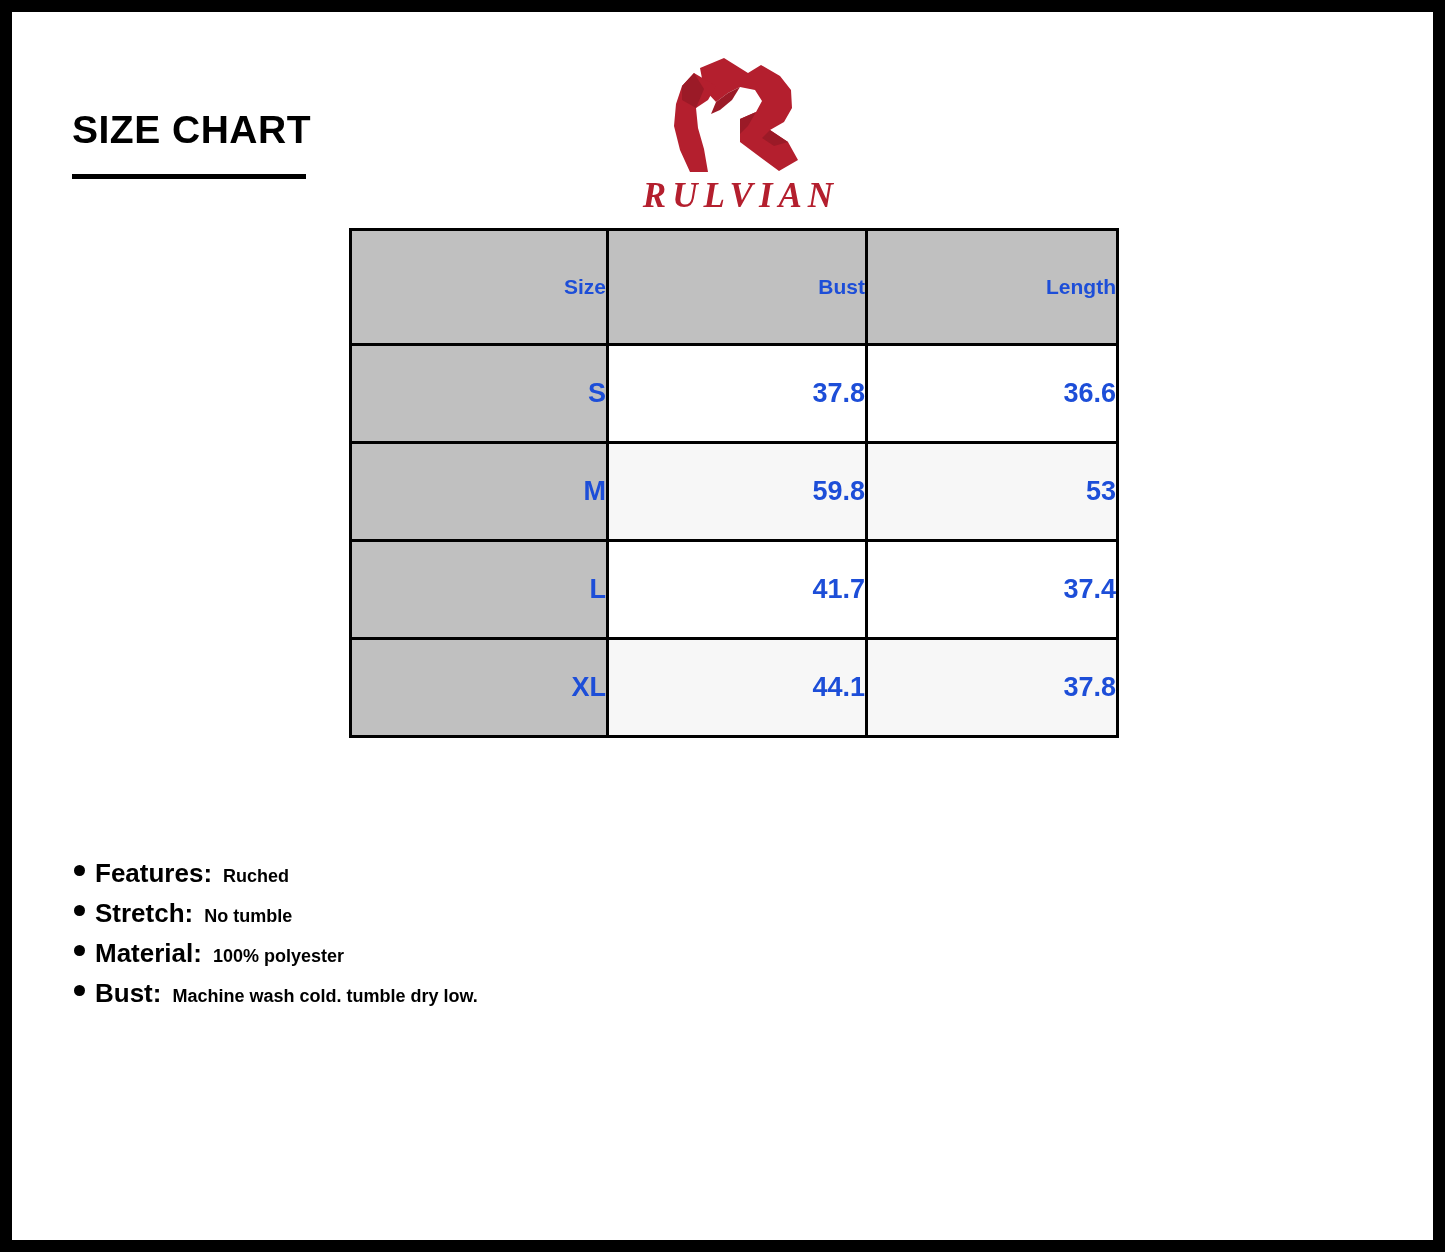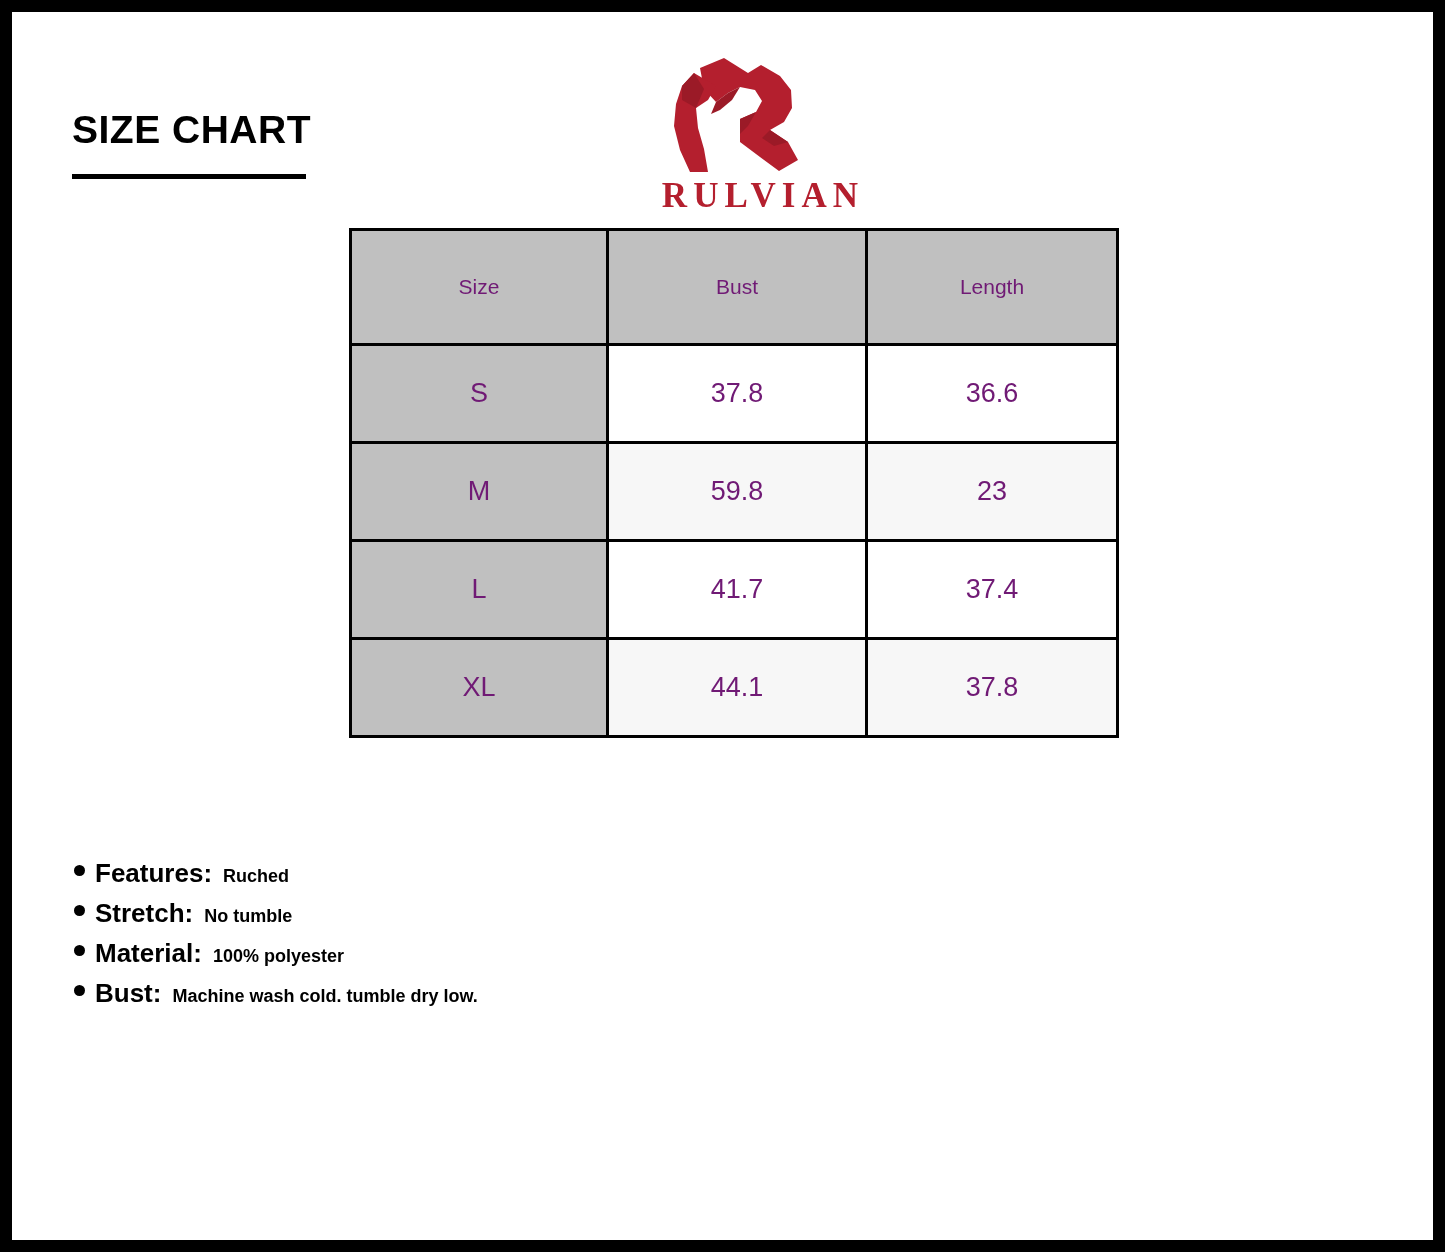--- a/index.html
+++ b/index.html
@@ -54,21 +54,22 @@
     height: 5px;
     background: #000000;
   }
 
   
   .logo-block {
     position: absolute;
     left: 600px;
     top: 44px;
     width: 252px;
-    text-align: right;
+    text-align: center;
+    font-style: italic;
   }
   .logo-mark {
     width: 252px;
     height: 118px;
     display: block;
   }
   .logo-word {
     margin-top: 4px;
     font-family: "Liberation Serif", serif;
     font-size: 35px;
@@ -88,24 +89,24 @@
     border-collapse: collapse;
     table-layout: fixed;
   }
   .size-table col.c-size   { width: 257px; }
   .size-table col.c-bust   { width: 259px; }
   .size-table col.c-length { width: 251px; }
 
   .size-table th,
   .size-table td {
     border: 3px solid #000000;
-    text-align: center;
+    text-align: right;
     vertical-align: middle;
-    color: #701a75;
-    font-weight: normal;
+    color: #1d4ed8;
+    font-weight: bold;
     padding: 0;
   }
   .size-table thead th {
     height: 112px;
     background: #c0c0c0;
     font-size: 21px;
   }
   .size-table tbody td {
     height: 95px;
     font-size: 27px;
@@ -199,21 +200,21 @@
       </thead>
       <tbody>
         <tr class="row-plain">
           <td class="size-cell">S</td>
           <td class="val-cell">37.8</td>
           <td class="val-cell">36.6</td>
         </tr>
         <tr class="row-alt">
           <td class="size-cell">M</td>
           <td class="val-cell">59.8</td>
-          <td class="val-cell">23</td>
+          <td class="val-cell">53</td>
         </tr>
         <tr class="row-plain">
           <td class="size-cell">L</td>
           <td class="val-cell">41.7</td>
           <td class="val-cell">37.4</td>
         </tr>
         <tr class="row-alt">
           <td class="size-cell">XL</td>
           <td class="val-cell">44.1</td>
           <td class="val-cell">37.8</td>

